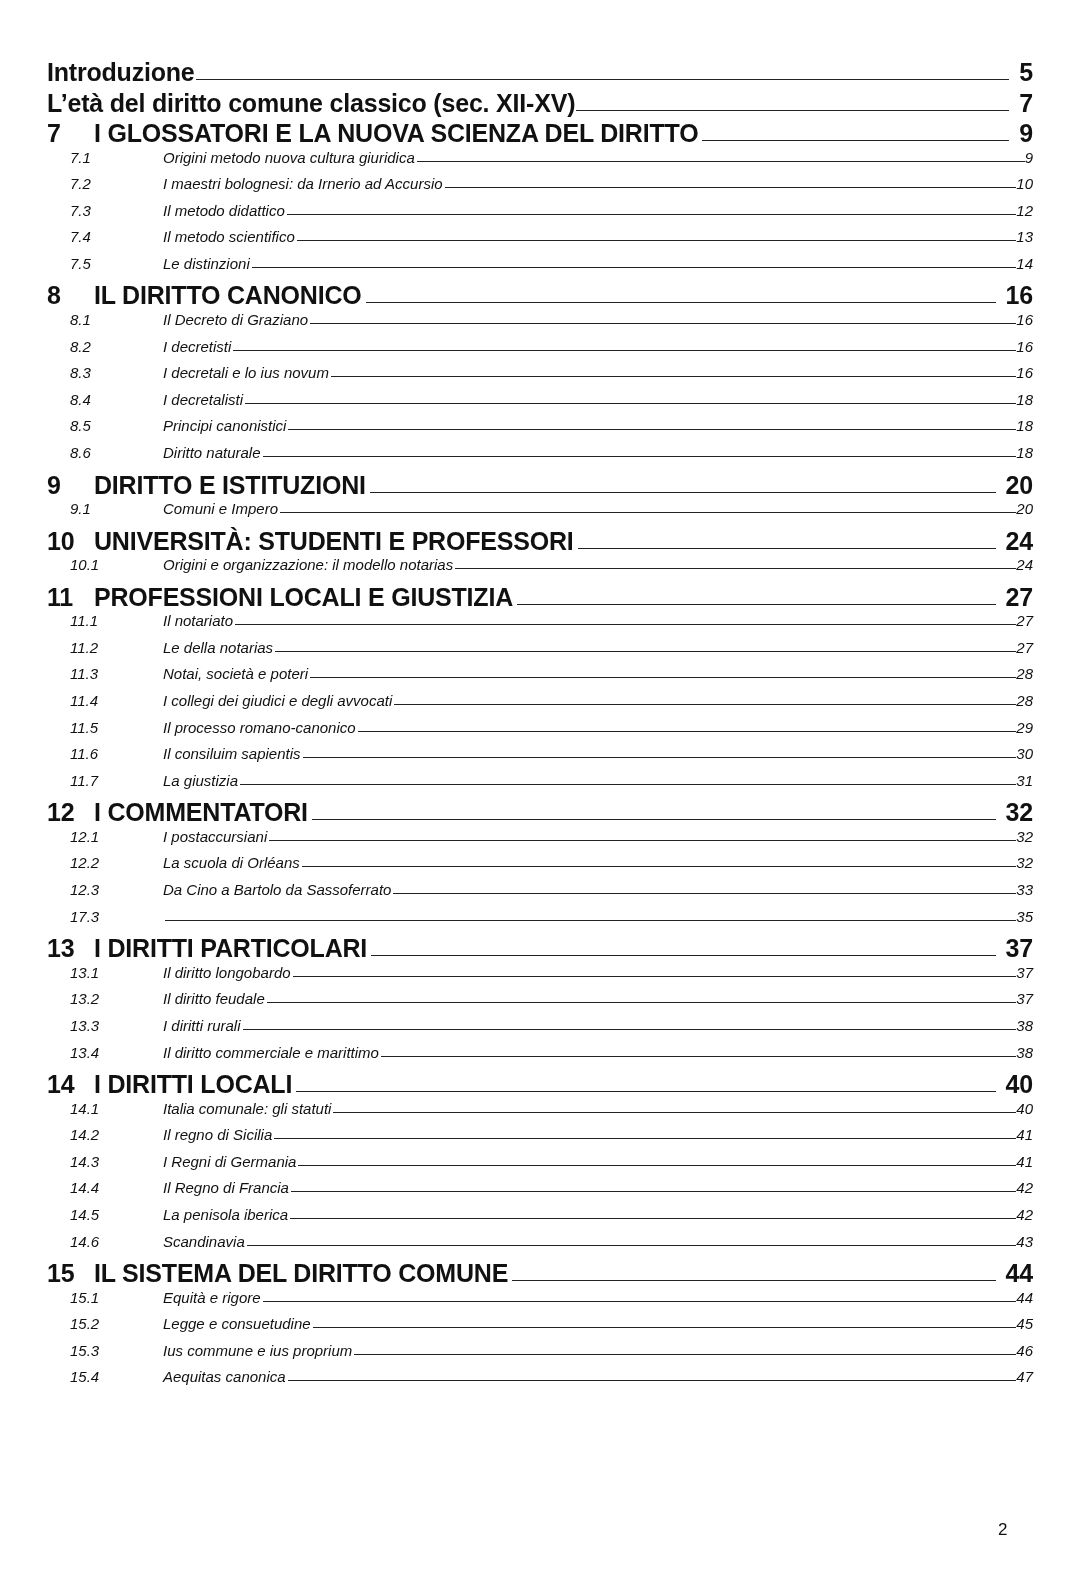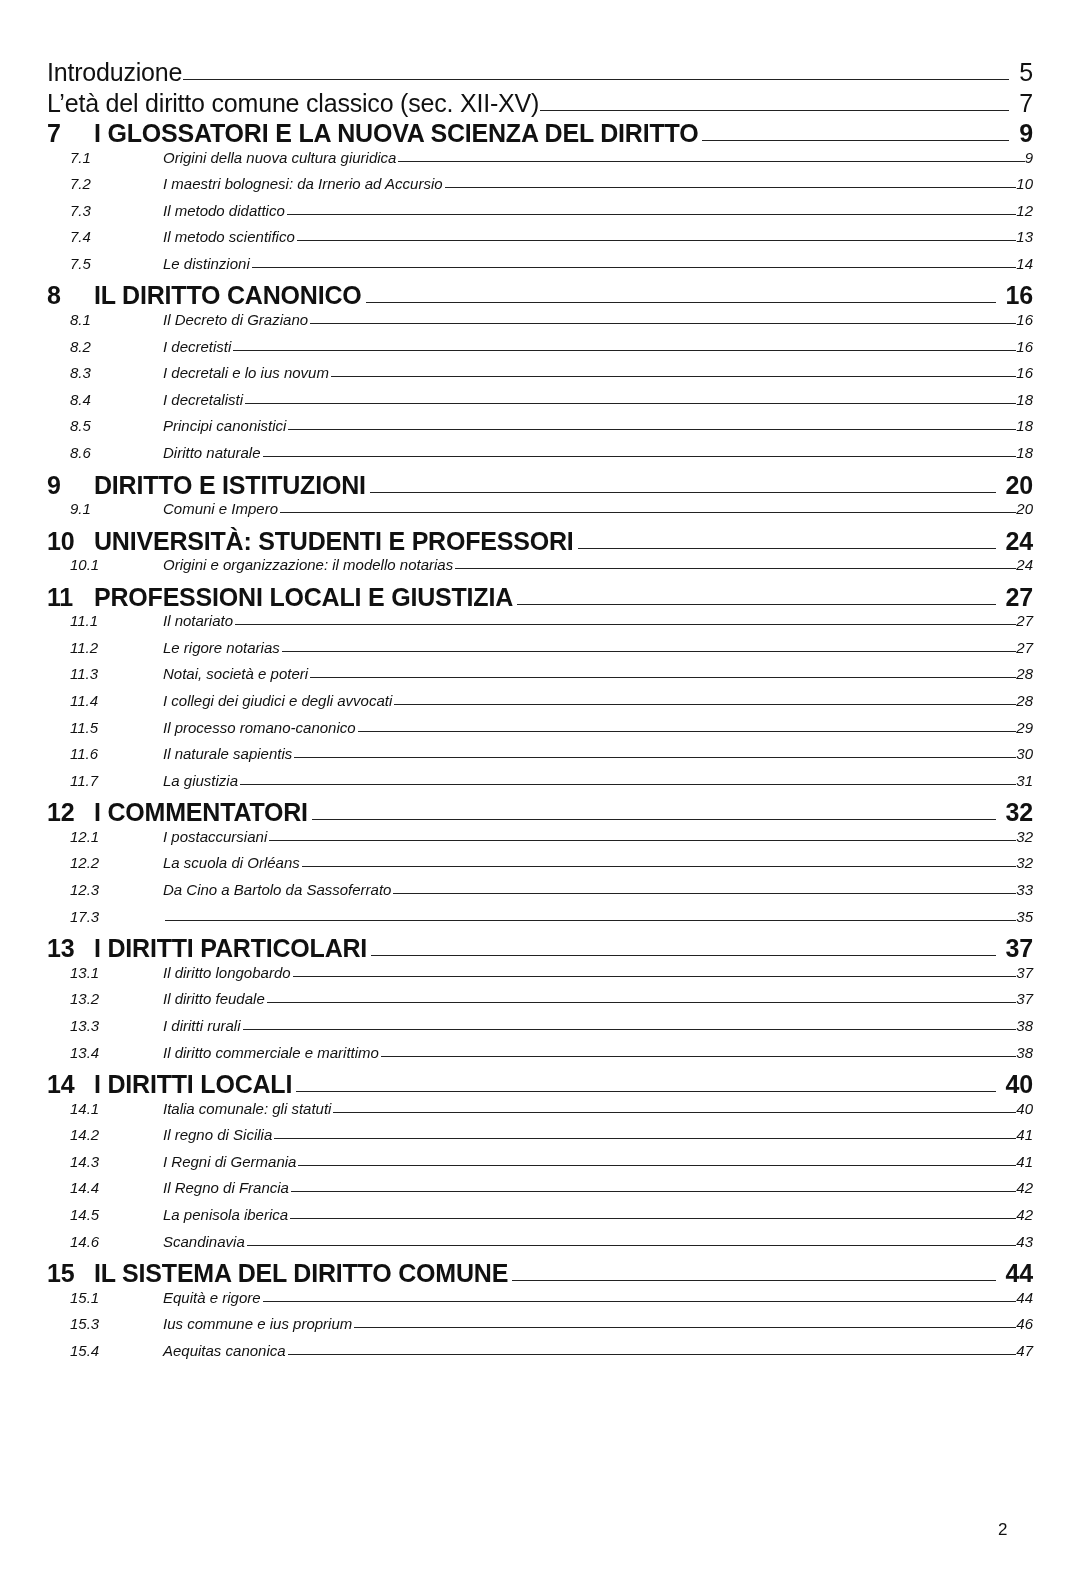--- a/index.html
+++ b/index.html
@@ -1,21 +1,21 @@
 <!DOCTYPE html>
 <html><head>
 <meta charset="utf-8">
 <style>
   html, body { margin: 0; padding: 0; background: #ffffff; }
   body { width: 1077px; height: 1574px; position: relative; overflow: hidden;
          font-family: "Liberation Sans", sans-serif; color: #111111; }
   .toc { position: absolute; left: 47px; top: 58px; width: 986px; }
   .row { display: flex; align-items: baseline; white-space: nowrap; }
   .row .leader { flex: 1 1 auto; border-bottom: 1.3px solid #222; margin: 0 2px 0 2px; transform: translateY(-1px); min-width: 20px; }
-  .row.top { font-weight: normal; font-size: 25px; height: 30.5px; letter-spacing: -0.2px; }
+  .row.top { font-weight: bold; font-size: 25px; height: 30.5px; letter-spacing: -0.2px; }
   .row.top .leader { margin-left: 1px; margin-right: 10px; border-bottom-width: 1.6px; }
   .row.chap { font-weight: bold; font-size: 25px; height: 29.5px; letter-spacing: -0.2px; }
   .row.chap .num { width: 47px; flex: 0 0 auto; }
   .row.chap .leader { margin-left: 4px; margin-right: 10px; border-bottom-width: 1.6px; }
   .row.sec { font-size: 15px; height: 26.6px; font-style: italic; }
   .row.sec .num { width: 93px; padding-left: 23px; flex: 0 0 auto; }
   .row.sec .leader { margin-left: 2px; margin-right: 0; }
   .page { flex: 0 0 auto; text-align: right; }
   .row.top .page, .row.chap .page { min-width: 14px; }
   .pagenum { position: absolute; left: 998px; top: 1520px; font-size: 17px; }
@@ -36,21 +36,21 @@
   </div>
   <div id="chapters">
       <div class="row chap">
         <span class="num">7</span>
         <span>I GLOSSATORI E LA NUOVA SCIENZA DEL DIRITTO</span>
         <span class="leader"></span>
         <span class="page">9</span>
       </div>
       <div class="row sec">
         <span class="num">7.1</span>
-        <span>Origini della nuova cultura giuridica</span>
+        <span>Origini metodo nuova cultura giuridica</span>
         <span class="leader"></span>
         <span class="page">9</span>
       </div>
       <div class="row sec">
         <span class="num">7.2</span>
         <span>I maestri bolognesi: da Irnerio ad Accursio</span>
         <span class="leader"></span>
         <span class="page">10</span>
       </div>
       <div class="row sec">
@@ -144,21 +144,21 @@
         <span class="page">27</span>
       </div>
       <div class="row sec">
         <span class="num">11.1</span>
         <span>Il notariato</span>
         <span class="leader"></span>
         <span class="page">27</span>
       </div>
       <div class="row sec">
         <span class="num">11.2</span>
-        <span>Le rigore notarias</span>
+        <span>Le della notarias</span>
         <span class="leader"></span>
         <span class="page">27</span>
       </div>
       <div class="row sec">
         <span class="num">11.3</span>
         <span>Notai, società e poteri</span>
         <span class="leader"></span>
         <span class="page">28</span>
       </div>
       <div class="row sec">
@@ -168,21 +168,21 @@
         <span class="page">28</span>
       </div>
       <div class="row sec">
         <span class="num">11.5</span>
         <span>Il processo romano-canonico</span>
         <span class="leader"></span>
         <span class="page">29</span>
       </div>
       <div class="row sec">
         <span class="num">11.6</span>
-        <span>Il naturale sapientis</span>
+        <span>Il consiluim sapientis</span>
         <span class="leader"></span>
         <span class="page">30</span>
       </div>
       <div class="row sec">
         <span class="num">11.7</span>
         <span>La giustizia</span>
         <span class="leader"></span>
         <span class="page">31</span>
       </div>
       <div class="row chap">
@@ -290,20 +290,26 @@
         <span class="num">15</span>
         <span>IL SISTEMA DEL DIRITTO COMUNE</span>
         <span class="leader"></span>
         <span class="page">44</span>
       </div>
       <div class="row sec">
         <span class="num">15.1</span>
         <span>Equità e rigore</span>
         <span class="leader"></span>
         <span class="page">44</span>
+      </div>
+      <div class="row sec">
+        <span class="num">15.2</span>
+        <span>Legge e consuetudine</span>
+        <span class="leader"></span>
+        <span class="page">45</span>
       </div>
       <div class="row sec">
         <span class="num">15.3</span>
         <span>Ius commune e ius proprium</span>
         <span class="leader"></span>
         <span class="page">46</span>
       </div>
       <div class="row sec">
         <span class="num">15.4</span>
         <span>Aequitas canonica</span>

